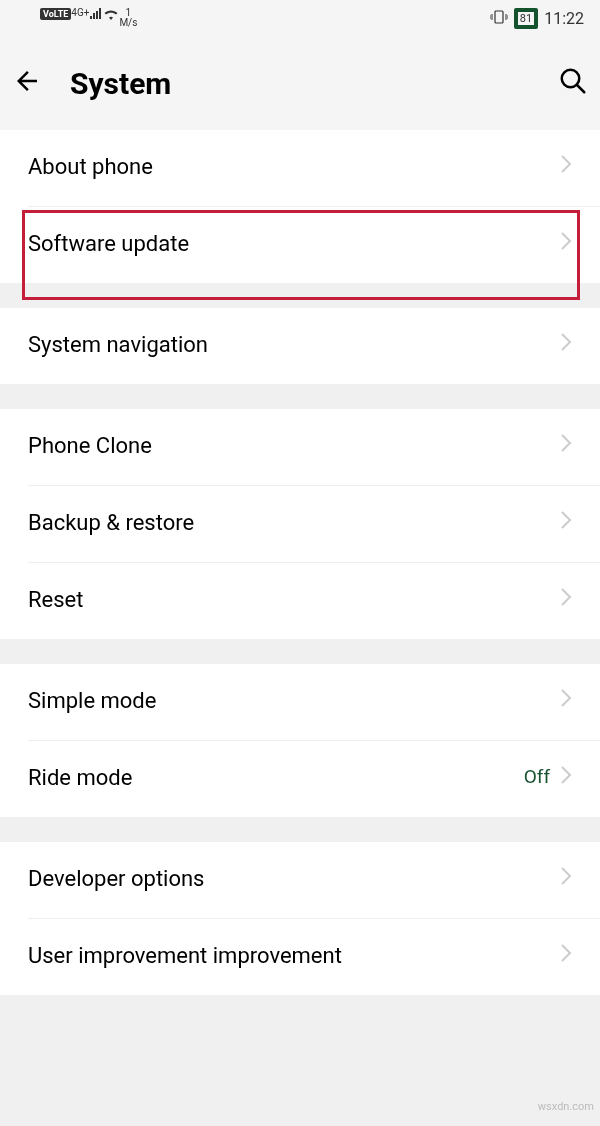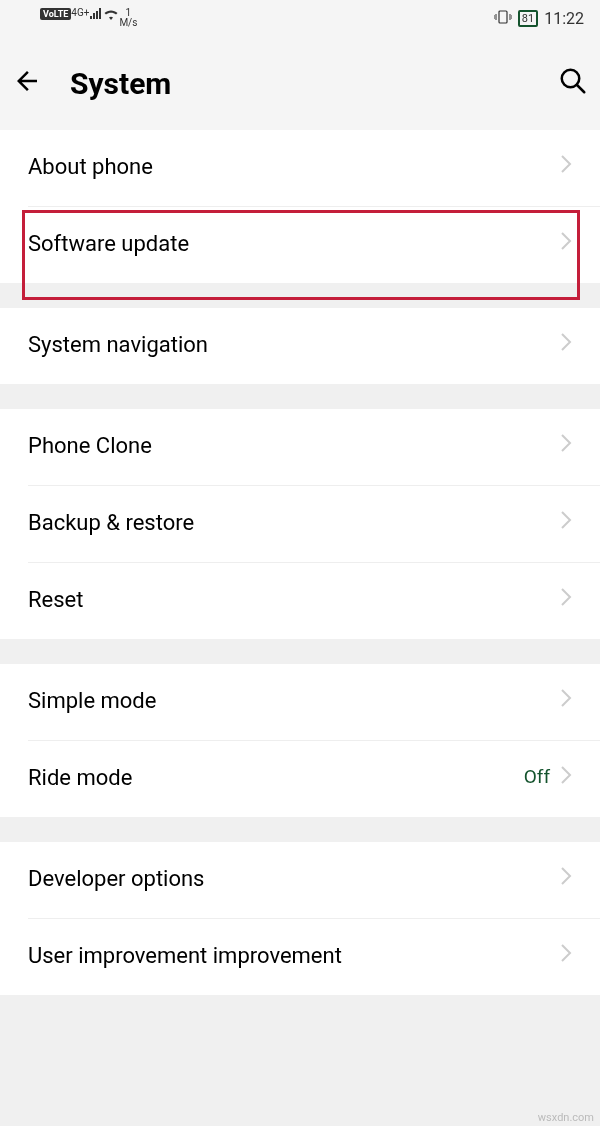--- a/index.html
+++ b/index.html
@@ -48,21 +48,21 @@
       line-height: 1;
     }
     .speed {
       display: flex;
       flex-direction: column;
       align-items: center;
       line-height: 1;
       font-size: 10px;
     }
     .battery-box {
-      border: 2px solid #14532d;
+      border: 4px solid #14532d;
       border-radius: 2px;
       padding: 0 2px;
       font-size: 11px;
       position: relative;
     }
     .header {
       height: 94px;
       background: #f5f5f5;
       display: flex;
       align-items: center;
@@ -126,21 +126,21 @@
       border: 3px solid #c41e3a;
       left: 22px;
       top: 210px;
       width: 558px;
       height: 90px;
       pointer-events: none;
       z-index: 10;
     }
     .watermark {
       position: absolute;
-      bottom: 2px;
+      bottom: 13px;
       right: 6px;
       font-size: 11px;
       color: #bbb;
     }
   </style>
 </head>
 <body>
 
 <div class="status-bar">
   <div class="status-left">

